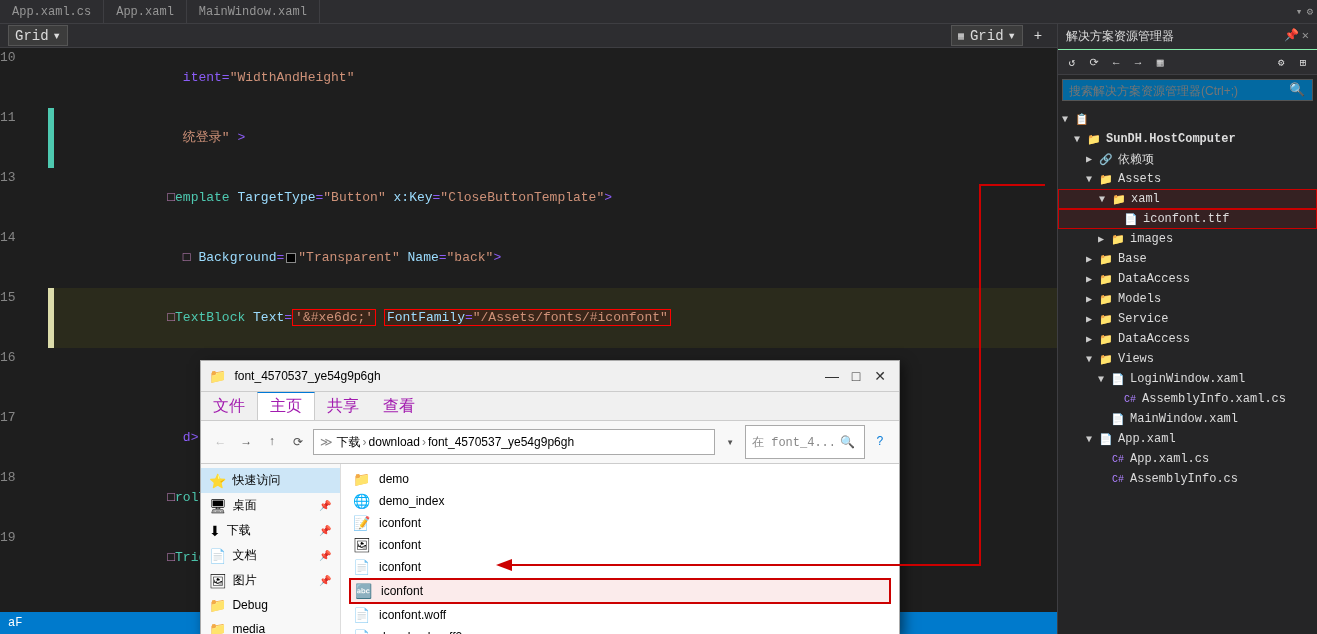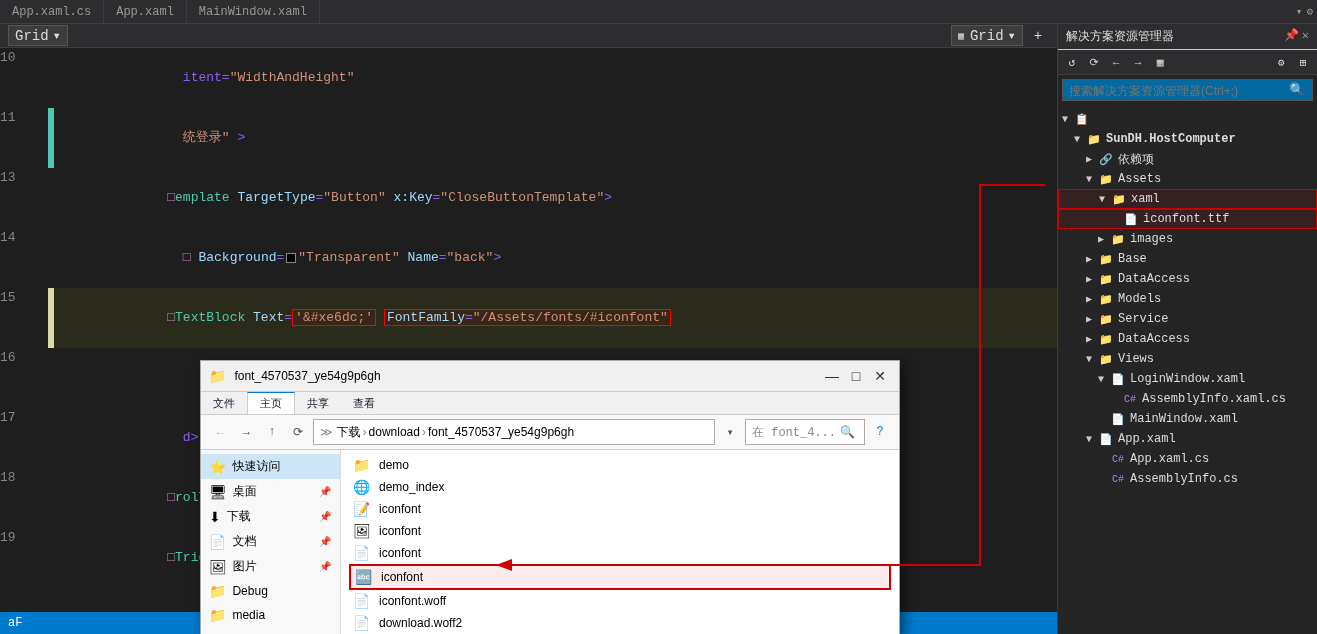--- a/index.html
+++ b/index.html
@@ -280,22 +280,22 @@
     }
 
     
     .ribbon-tabs {
       display: flex;
       background: #f0f0f0;
       border-bottom: 1px solid #ccc;
     }
     .ribbon-tab {
       padding: 3px 12px;
-      font-size: 11px;
-      color: #0f172a;
+      font-size: 16px;
+      color: #a21caf;
       cursor: pointer;
       font-family: Liberation Serif, serif;
       border: none;
       background: transparent;
     }
     .ribbon-tab.active {
       background: white;
       border-top: 1px solid #0078d7;
       border-left: 1px solid #ccc;
       border-right: 1px solid #ccc;
@@ -336,21 +336,21 @@
       height: 26px;
     }
     .addr-path-part {
       color: #000;
       cursor: pointer;
     }
     .addr-separator { color: #888; margin: 0 2px; }
     .addr-search {
       background: white;
       border: 1px solid #aaa;
-      padding: 8px 6px;
+      padding: 16px 6px;
       font-size: 12px;
       color: #888;
       height: 26px;
       width: 120px;
       display: flex;
       align-items: center;
       gap: 4px;
     }
 
     

